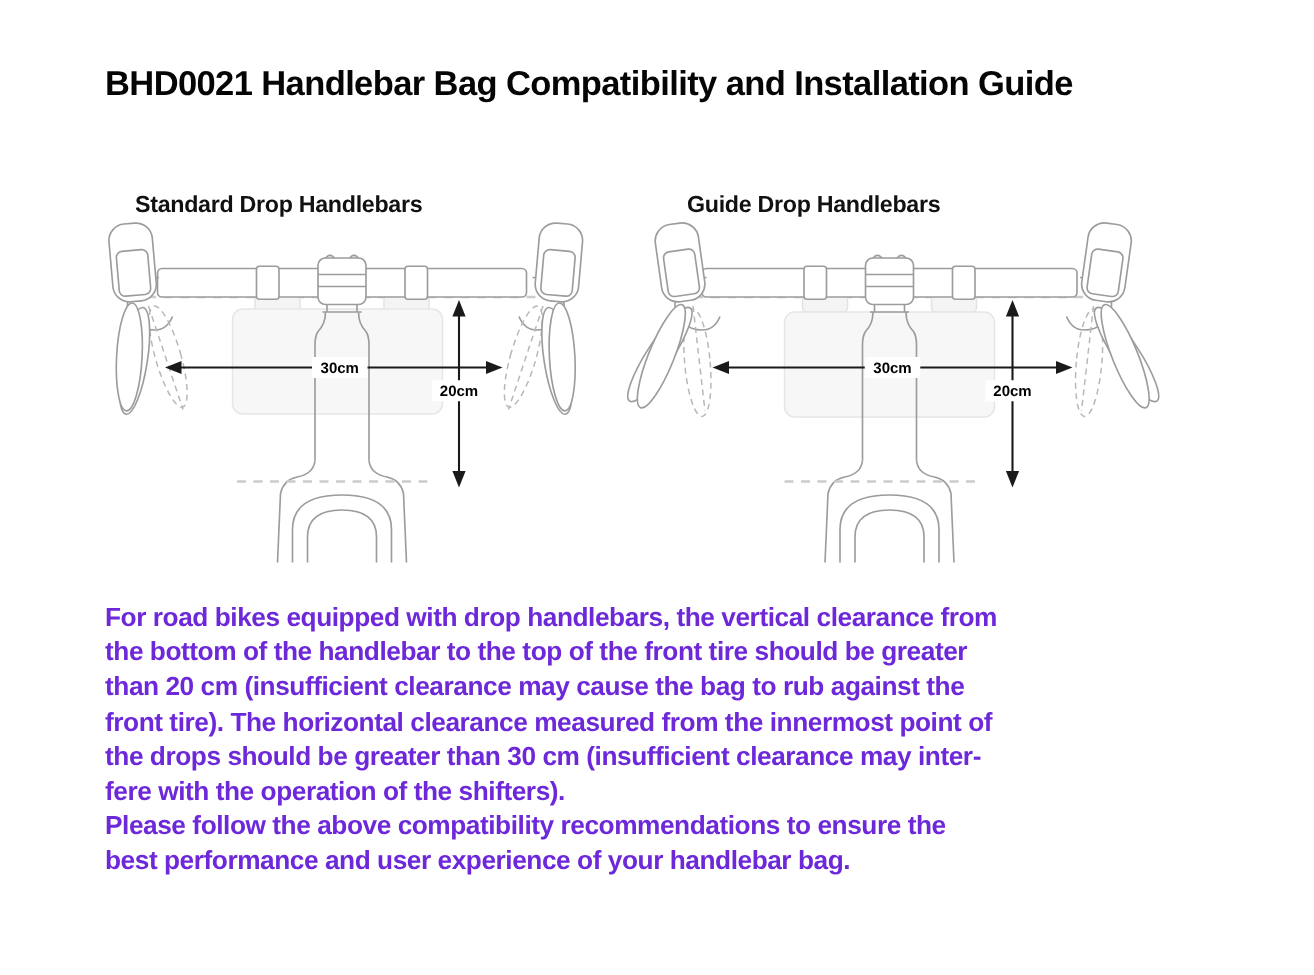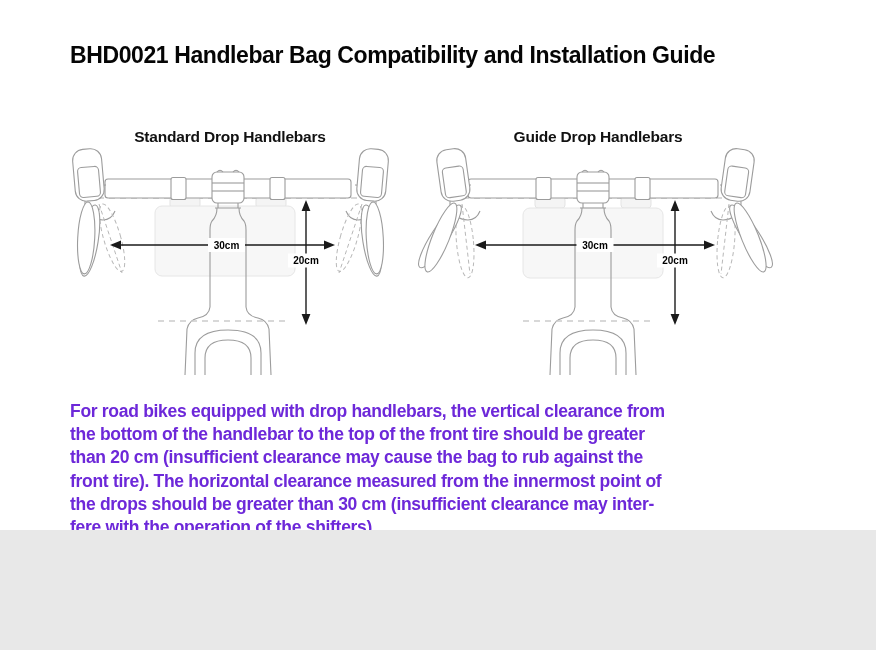--- a/index.html
+++ b/index.html
@@ -1,28 +1,28 @@
 <!DOCTYPE html>
 <html><head>
 <meta charset="utf-8">
 <style>
   * { margin:0; padding:0; box-sizing:border-box; }
   html,body { background:#e8e8e8; }
   #page {
-    position:relative; width:876px; height:530px; background:#ffffff;
+    position:relative; width:876px; height:650px; background:#ffffff;
     font-family:"Liberation Sans", sans-serif; overflow:hidden;
     margin:0 auto;
   }
   #page-title {
     position:absolute; left:70px; top:42px; width:760px;
     font-size:23px; font-weight:800; color:#050505; letter-spacing:-0.4px;
     white-space:nowrap;
   }
   .fig-caption {
-    position:absolute; top:128px; width:280px; text-align:center;
+    position:absolute; top:128px; width:280px; text-align:left;
     font-size:15.5px; font-weight:700; color:#111; letter-spacing:-0.2px;
   }
   #caption-standard { left:90px; }
   #caption-flared  { left:458px; }
   .fig-svg { position:absolute; top:146px; width:345px; height:240px; overflow:visible; }
   #svg-standard { left:58px; }
   #svg-flared  { left:423px; }
 
   
   .ln       { stroke:#9c9c9c; stroke-width:1.1; fill:none; }

